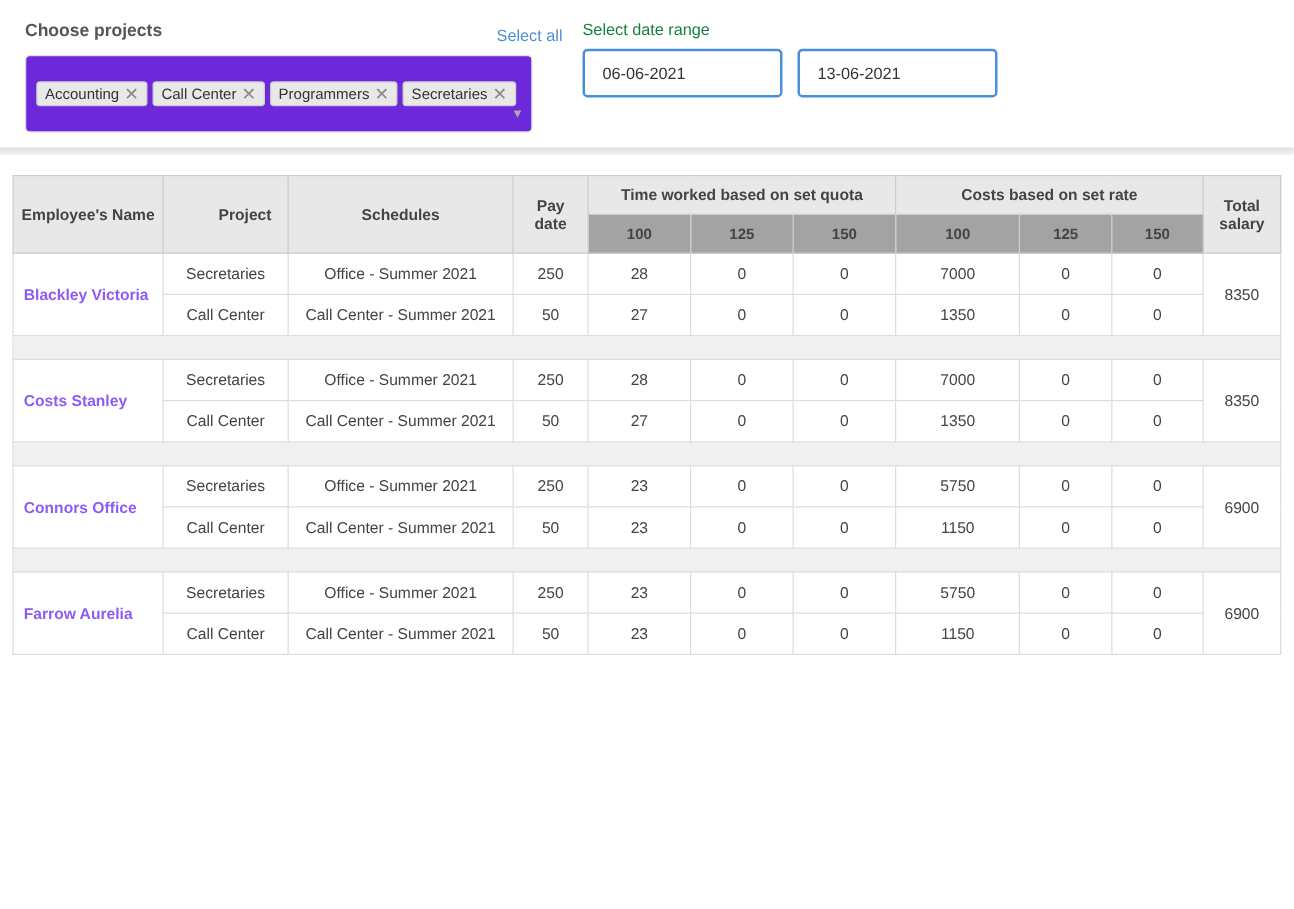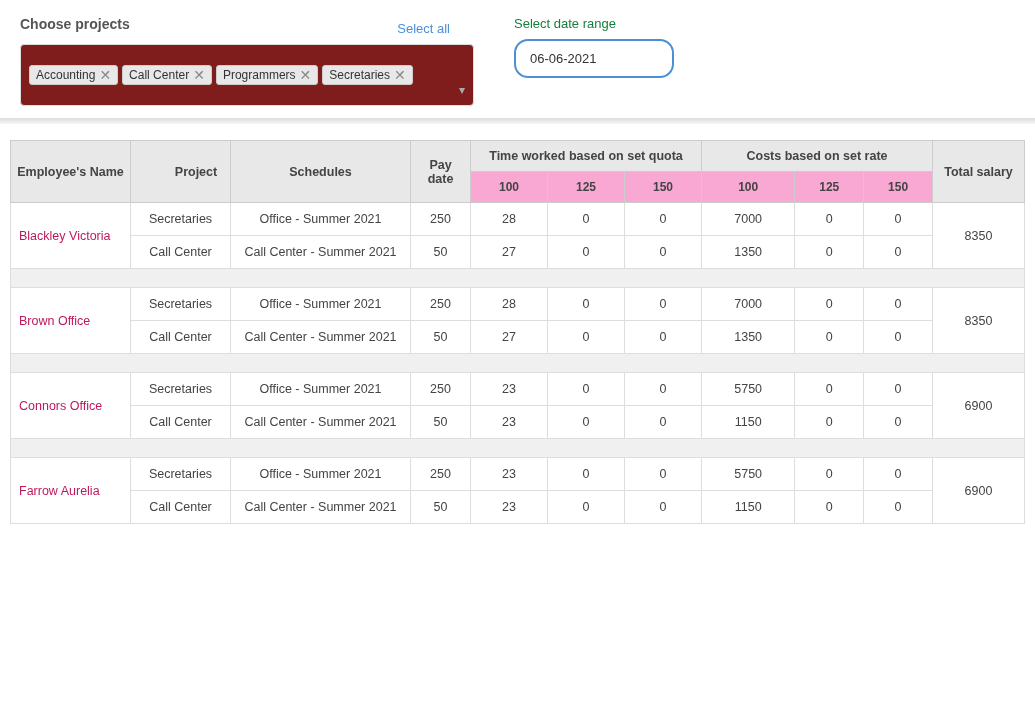--- a/index.html
+++ b/index.html
@@ -13,21 +13,21 @@
     .choose-projects-label {
       font-size: 14px;
       font-weight: 600;
       color: #555;
       margin-bottom: 8px;
     }
 
     .row-header {
       display: flex;
       align-items: flex-start;
-      gap: 40px;
+      gap: 16px;
     }
 
     .project-selector {
       display: flex;
       flex-direction: column;
       gap: 4px;
     }
 
     .project-label-row {
       display: flex;
@@ -46,23 +46,23 @@
     }
 
     .tags-input {
       display: flex;
       flex-wrap: wrap;
       align-items: center;
       gap: 4px;
       border: 1px solid #ddd;
       border-radius: 4px;
       padding: 6px 8px;
-      width: 454px;
+      width: 406px;
       min-height: 62px;
-      background: #7f1d1d;
+      background: #6d28d9;
       position: relative;
       text-align: right;
     }
 
     .tag {
       display: flex;
       align-items: center;
       background: #e8e8e8;
       border: 1px solid #ccc;
       border-radius: 3px;
@@ -98,21 +98,21 @@
       font-weight: 500;
     }
 
     .date-inputs {
       display: flex;
       gap: 12px;
     }
 
     .date-input {
       border: 2px solid #4a90d9;
-      border-radius: 14px;
+      border-radius: 4px;
       padding: 10px 14px;
       font-size: 13px;
       width: 160px;
       color: #333;
       outline: none;
     }
 
     .divider {
       height: 6px;
       background: linear-gradient(to bottom, #ddd, #f5f5f5);
@@ -134,36 +134,36 @@
       background: #e8e8e8;
       border: 1px solid #ccc;
       padding: 8px 6px;
       text-align: center;
       font-weight: 600;
       color: #444;
       vertical-align: middle;
     }
 
     thead tr.sub-header th {
-      background: #f9a8d4;
+      background: #a3a3a3;
       font-size: 12px;
     }
 
     tbody tr td {
       border: 1px solid #ddd;
       padding: 9px 8px;
       text-align: center;
       vertical-align: middle;
       color: #444;
     }
 
     tbody tr td.employee-name {
       text-align: left;
-      font-weight: 400;
-      color: #be185d;
+      font-weight: 700;
+      color: #8b5cf6;
       margin-left: 27px;
     }
 
     tbody tr td.total-salary {
       font-weight: 500;
     }
   </style>
 </head>
 <body>
 
@@ -192,38 +192,39 @@
           <span class="tag-close">✕</span>
         </div>
         <span class="dropdown-arrow">▾</span>
       </div>
     </div>
 
     <div class="date-section">
       <span class="date-range-label">Select date range</span>
       <div class="date-inputs">
         <input class="date-input" type="text" value="06-06-2021" style="">
+        <input class="date-input" type="text" value="13-06-2021" style="">
       </div>
     </div>
   </div>
 </div>
 
 <div class="divider"></div>
 
 <div class="table-wrapper">
   <table>
     <thead>
       <tr>
         <th rowspan="2" style="width:120px;margin-top:16px;">Employee's Name</th>
         <th rowspan="2" style="width:100px;padding-left:37px;">Project</th>
         <th rowspan="2" style="width:180px;">Schedules</th>
         <th rowspan="2" style="width:60px;">Pay date</th>
         <th colspan="3" style="width:180px;margin-top:37px;">Time worked based on set quota</th>
         <th colspan="3" style="width:180px;">Costs based on set rate</th>
-        <th rowspan="2" style="width:92px;">Total salary</th>
+        <th rowspan="2" style="width:62px;">Total salary</th>
       </tr>
       <tr class="sub-header">
         <th>100</th>
         <th>125</th>
         <th>150</th>
         <th>100</th>
         <th>125</th>
         <th>150</th>
       </tr>
     </thead>
@@ -249,21 +250,21 @@
           <td>0</td>
           <td>0</td>
           <td>1350</td>
           <td>0</td>
           <td>0</td>
         </tr>
         <tr>
           <td colspan="11" style="height: 4px; background: rgb(240, 240, 240); border: 1px solid rgb(221, 221, 221);"></td>
         </tr>
         <tr>
-          <td rowspan="2" class="employee-name">Brown Office</td>
+          <td rowspan="2" class="employee-name">Costs Stanley</td>
           <td>Secretaries</td>
           <td>Office - Summer 2021</td>
           <td>250</td>
           <td>28</td>
           <td>0</td>
           <td>0</td>
           <td>7000</td>
           <td>0</td>
           <td>0</td>
           <td rowspan="2" class="total-salary">8350</td>

